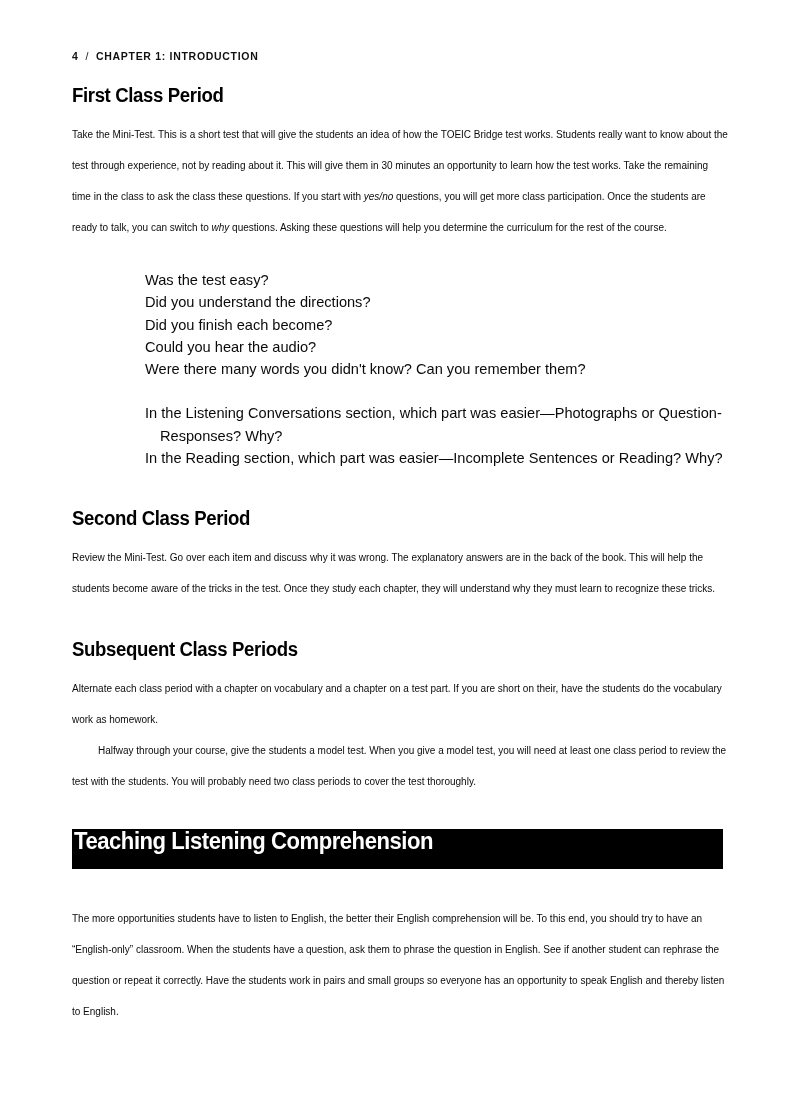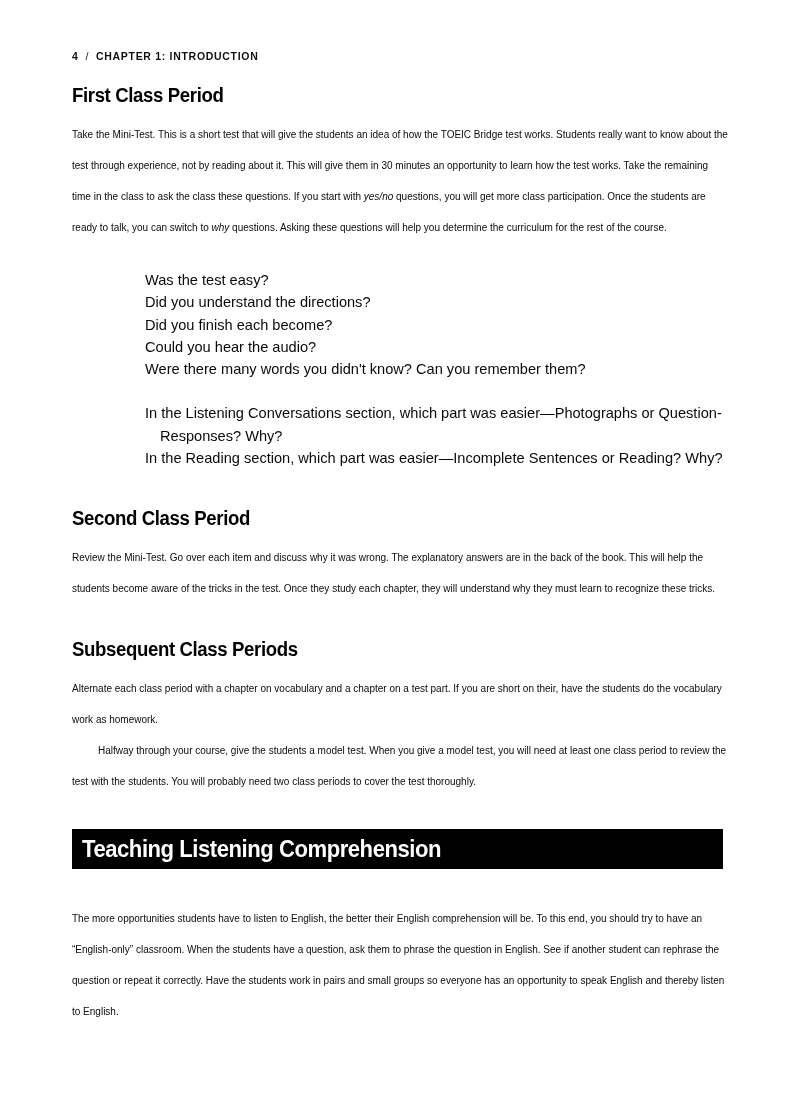--- a/index.html
+++ b/index.html
@@ -113,23 +113,23 @@
     height: 38px;
   }
 
   
   .banner {
     background: #000000;
     color: #ffffff;
     height: 40px;
     width: 651px;
     display: flex;
-    align-items: center;
+    align-items: flex-start;
     box-sizing: border-box;
-    padding-left: 10px;
+    padding-left: 2px;
     margin: 0;
   }
   .banner-title {
     font-family: "Liberation Sans", sans-serif;
     font-size: 24px;
     font-weight: bold;
     letter-spacing: -0.5px;
     line-height: 1;
     transform: scaleX(0.92);
     transform-origin: left center;

